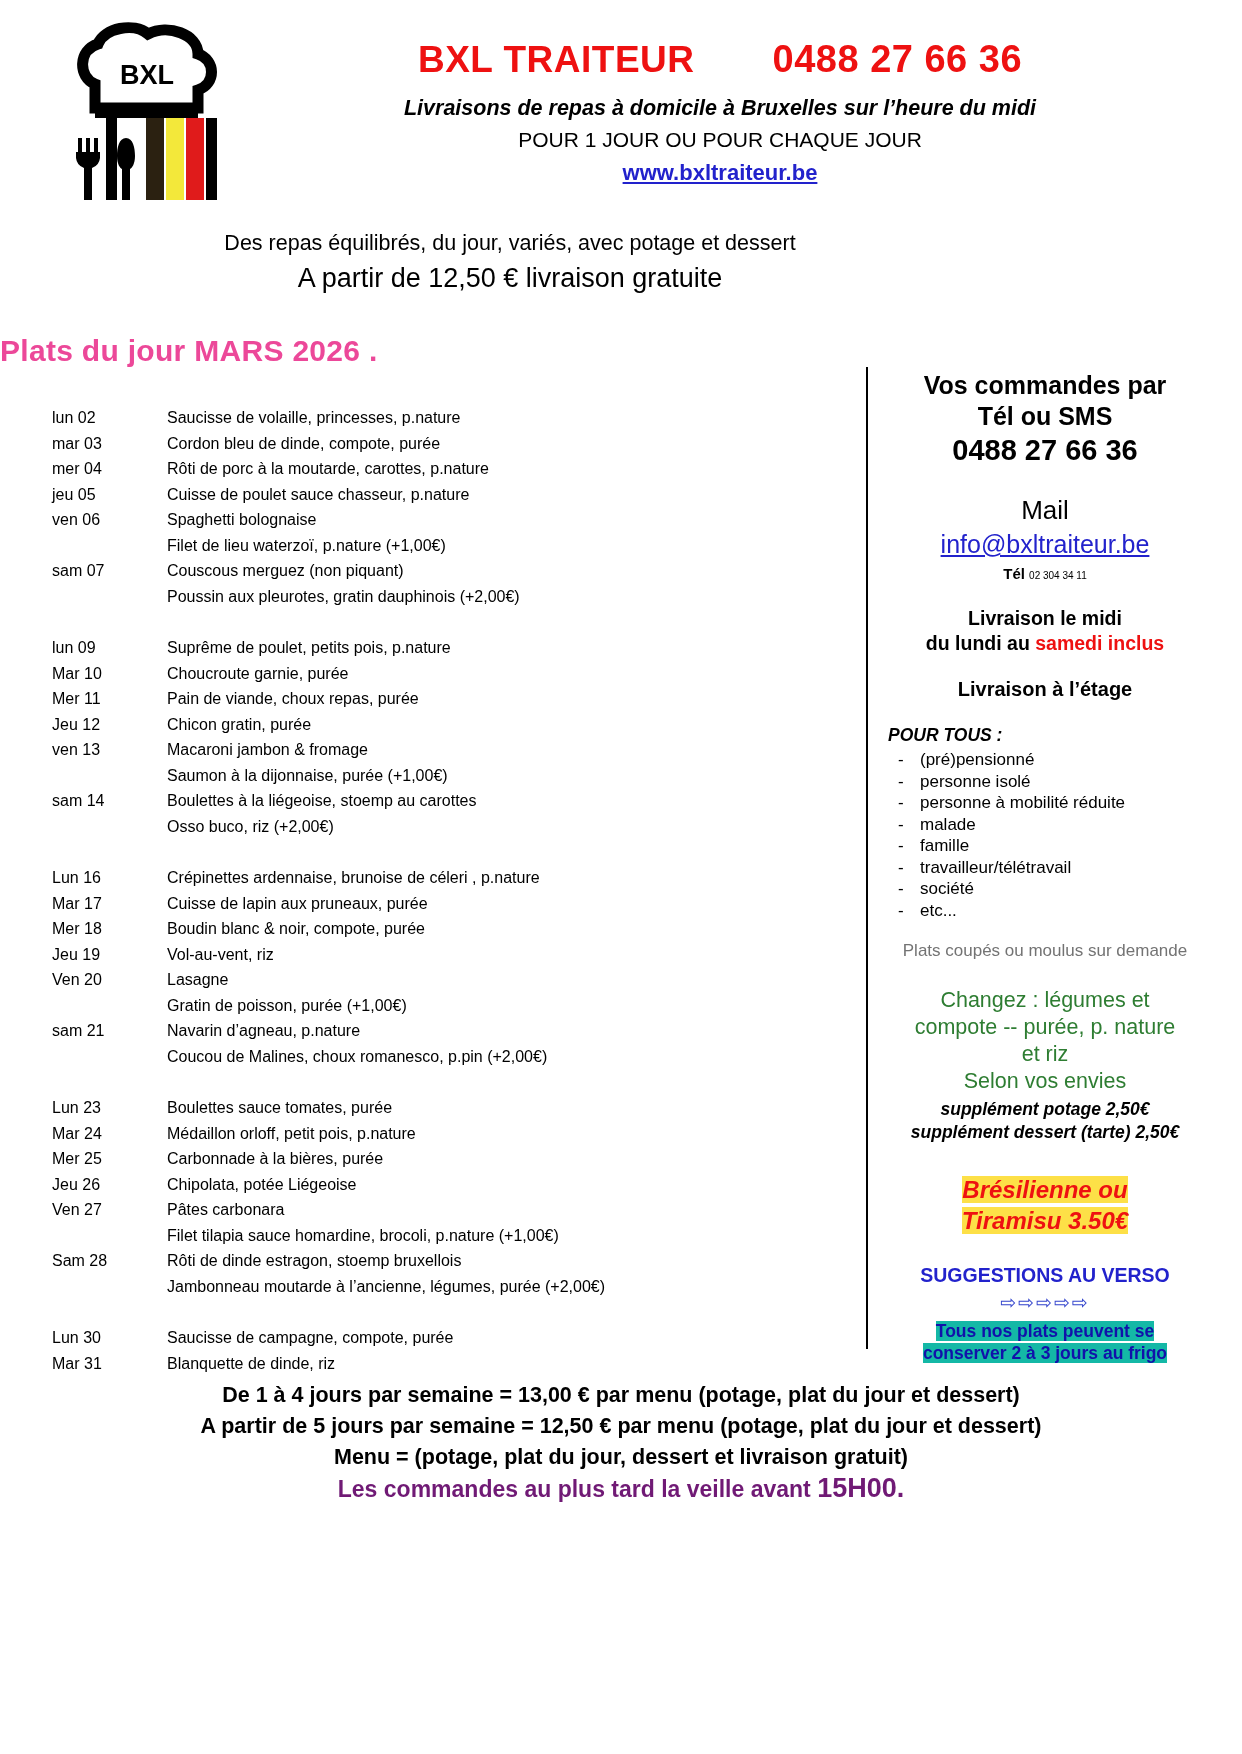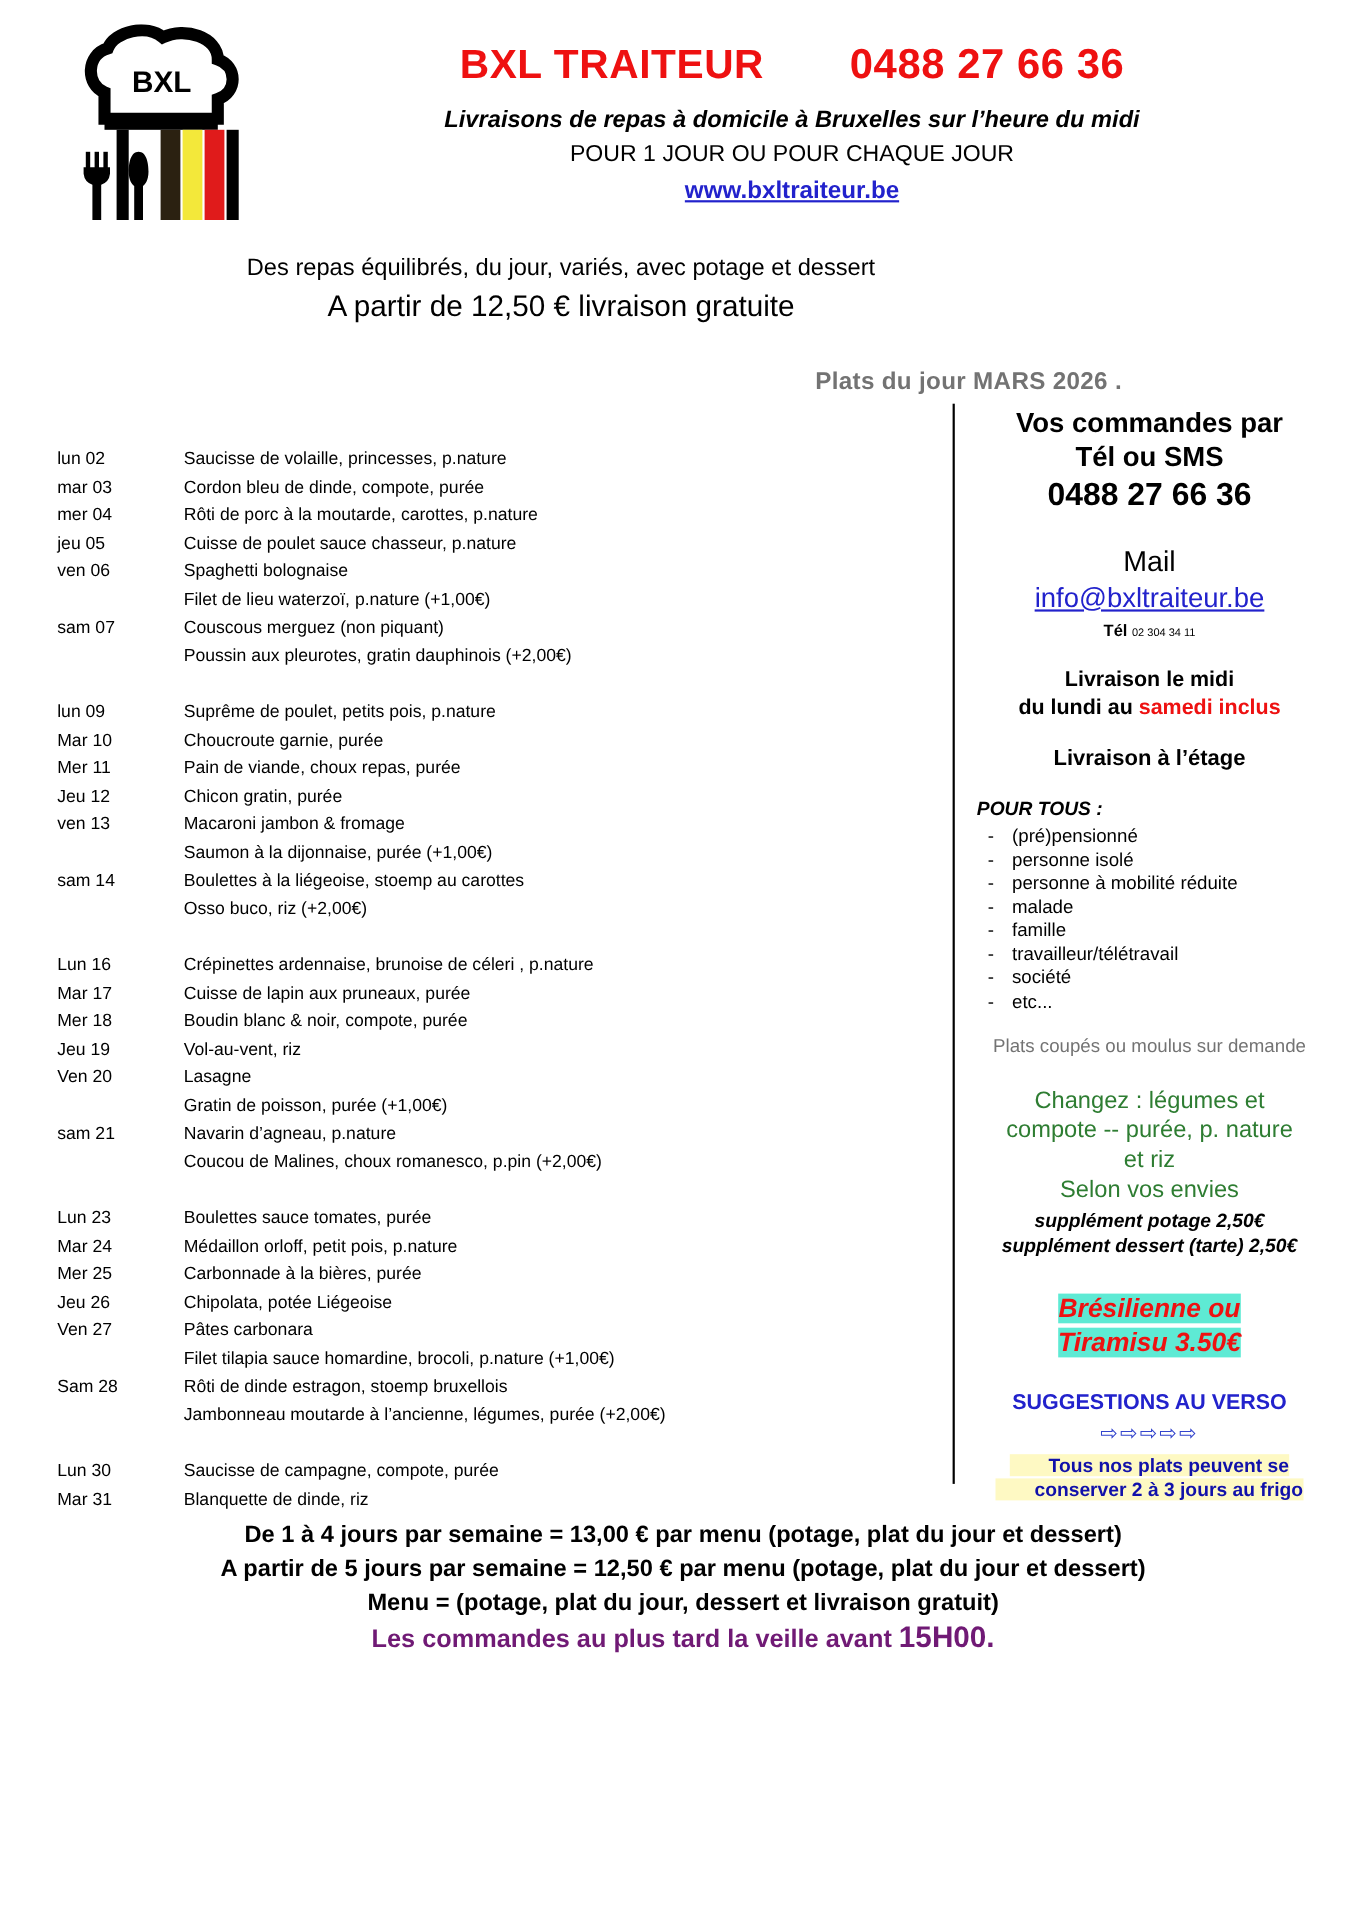--- a/index.html
+++ b/index.html
@@ -83,24 +83,24 @@
     font-size: 21.5px;
     margin-top: 16px;
   }
   .intro2 {
     text-align: center;
     font-size: 27px;
     margin-top: 7px;
   }
 
   .month-title {
-    text-align: right;
-    color: #737373;
-    font-weight: bold;
-    font-size: 22px;
+    text-align: left;
+    color: #ec4899;
+    font-weight: bold;
+    font-size: 30px;
     margin-top: 40px;
     letter-spacing: 0.3px;
   }
 
   
   .columns {
     position: absolute;
     left: 0;
     top: 405px;
     width: 1242px;
@@ -234,21 +234,21 @@
   }
   .brasil {
     margin-top: 30px;
     font-style: italic;
     font-weight: bold;
     font-size: 24px;
     line-height: 31px;
     color: #ee1111;
   }
   .brasil span {
-    background: #5eead4;
+    background: #fde047;
   }
   .suggest {
     margin-top: 28px;
     color: #2222cc;
     font-weight: bold;
     font-size: 19.5px;
   }
   .arrows {
     color: #3344cc;
     font-size: 19px;
@@ -256,22 +256,21 @@
     margin-top: 4px;
   }
   .frigo {
     margin-top: 6px;
     font-weight: bold;
     font-size: 17.5px;
     line-height: 22px;
     color: #1111aa;
   }
   .frigo span {
-    background: #fef9c3;
-    padding-left: 35px;
+    background: #14b8a6;
   }
 
   
   .footer {
     position: absolute;
     left: 0;
     top: 1380px;
     width: 1242px;
     text-align: center;
   }

